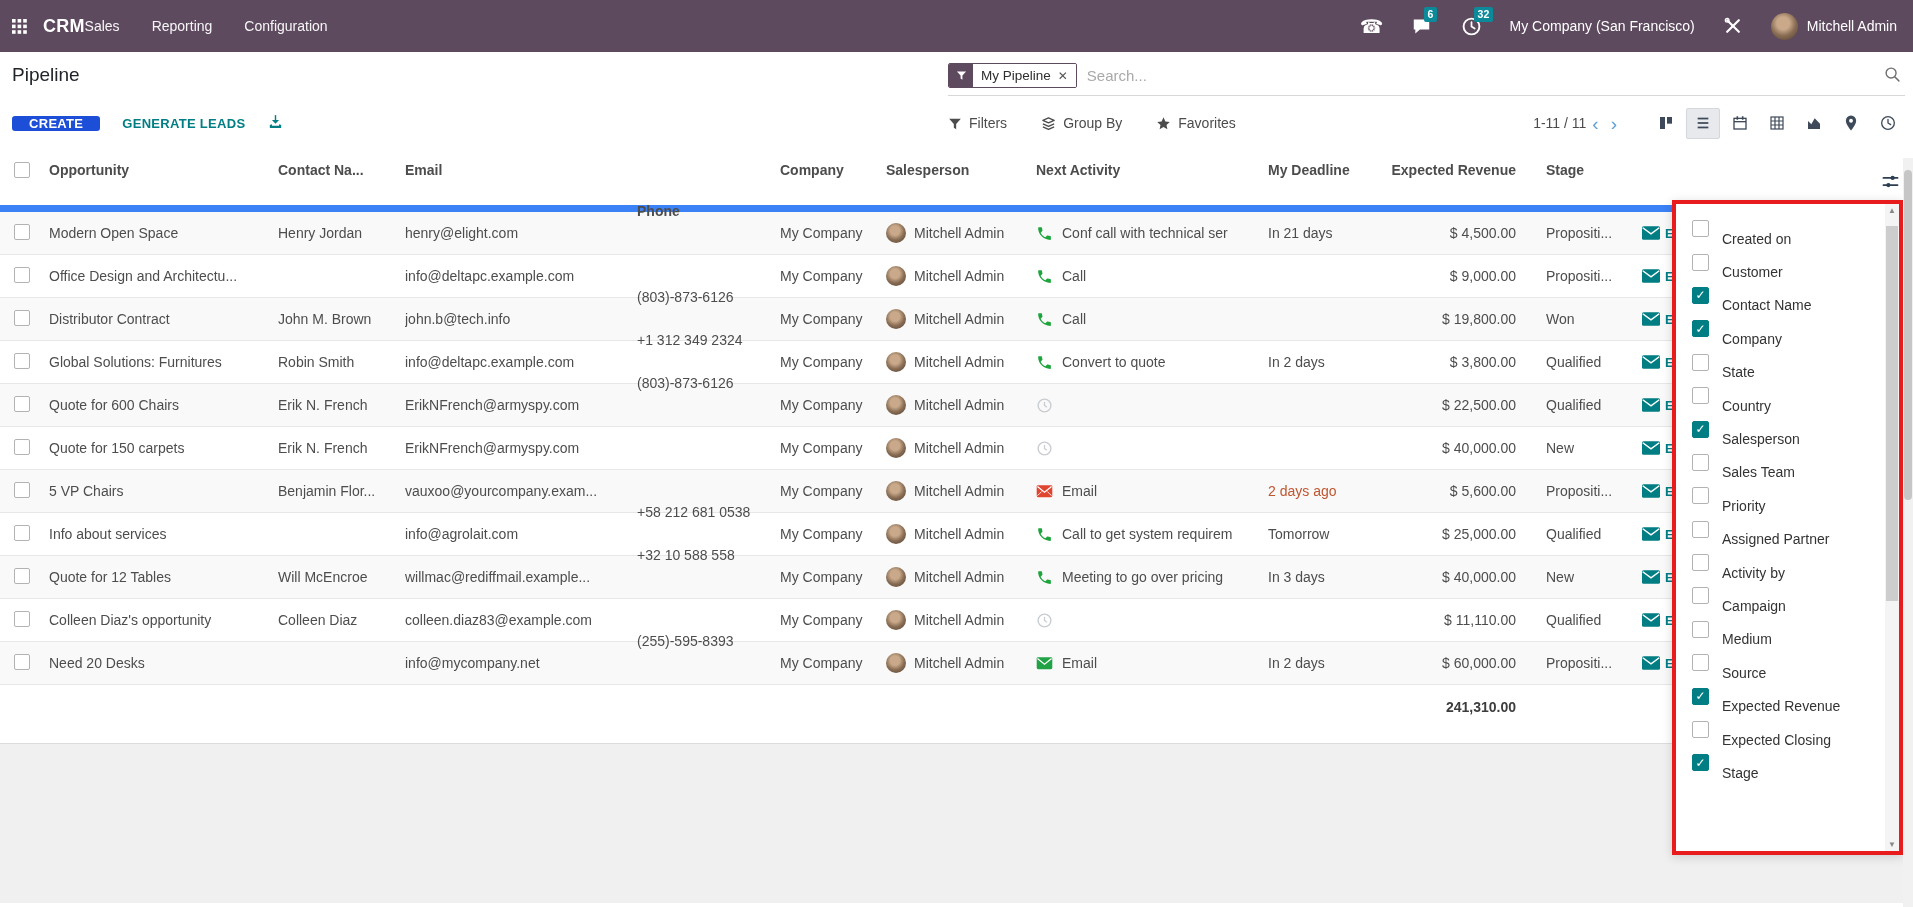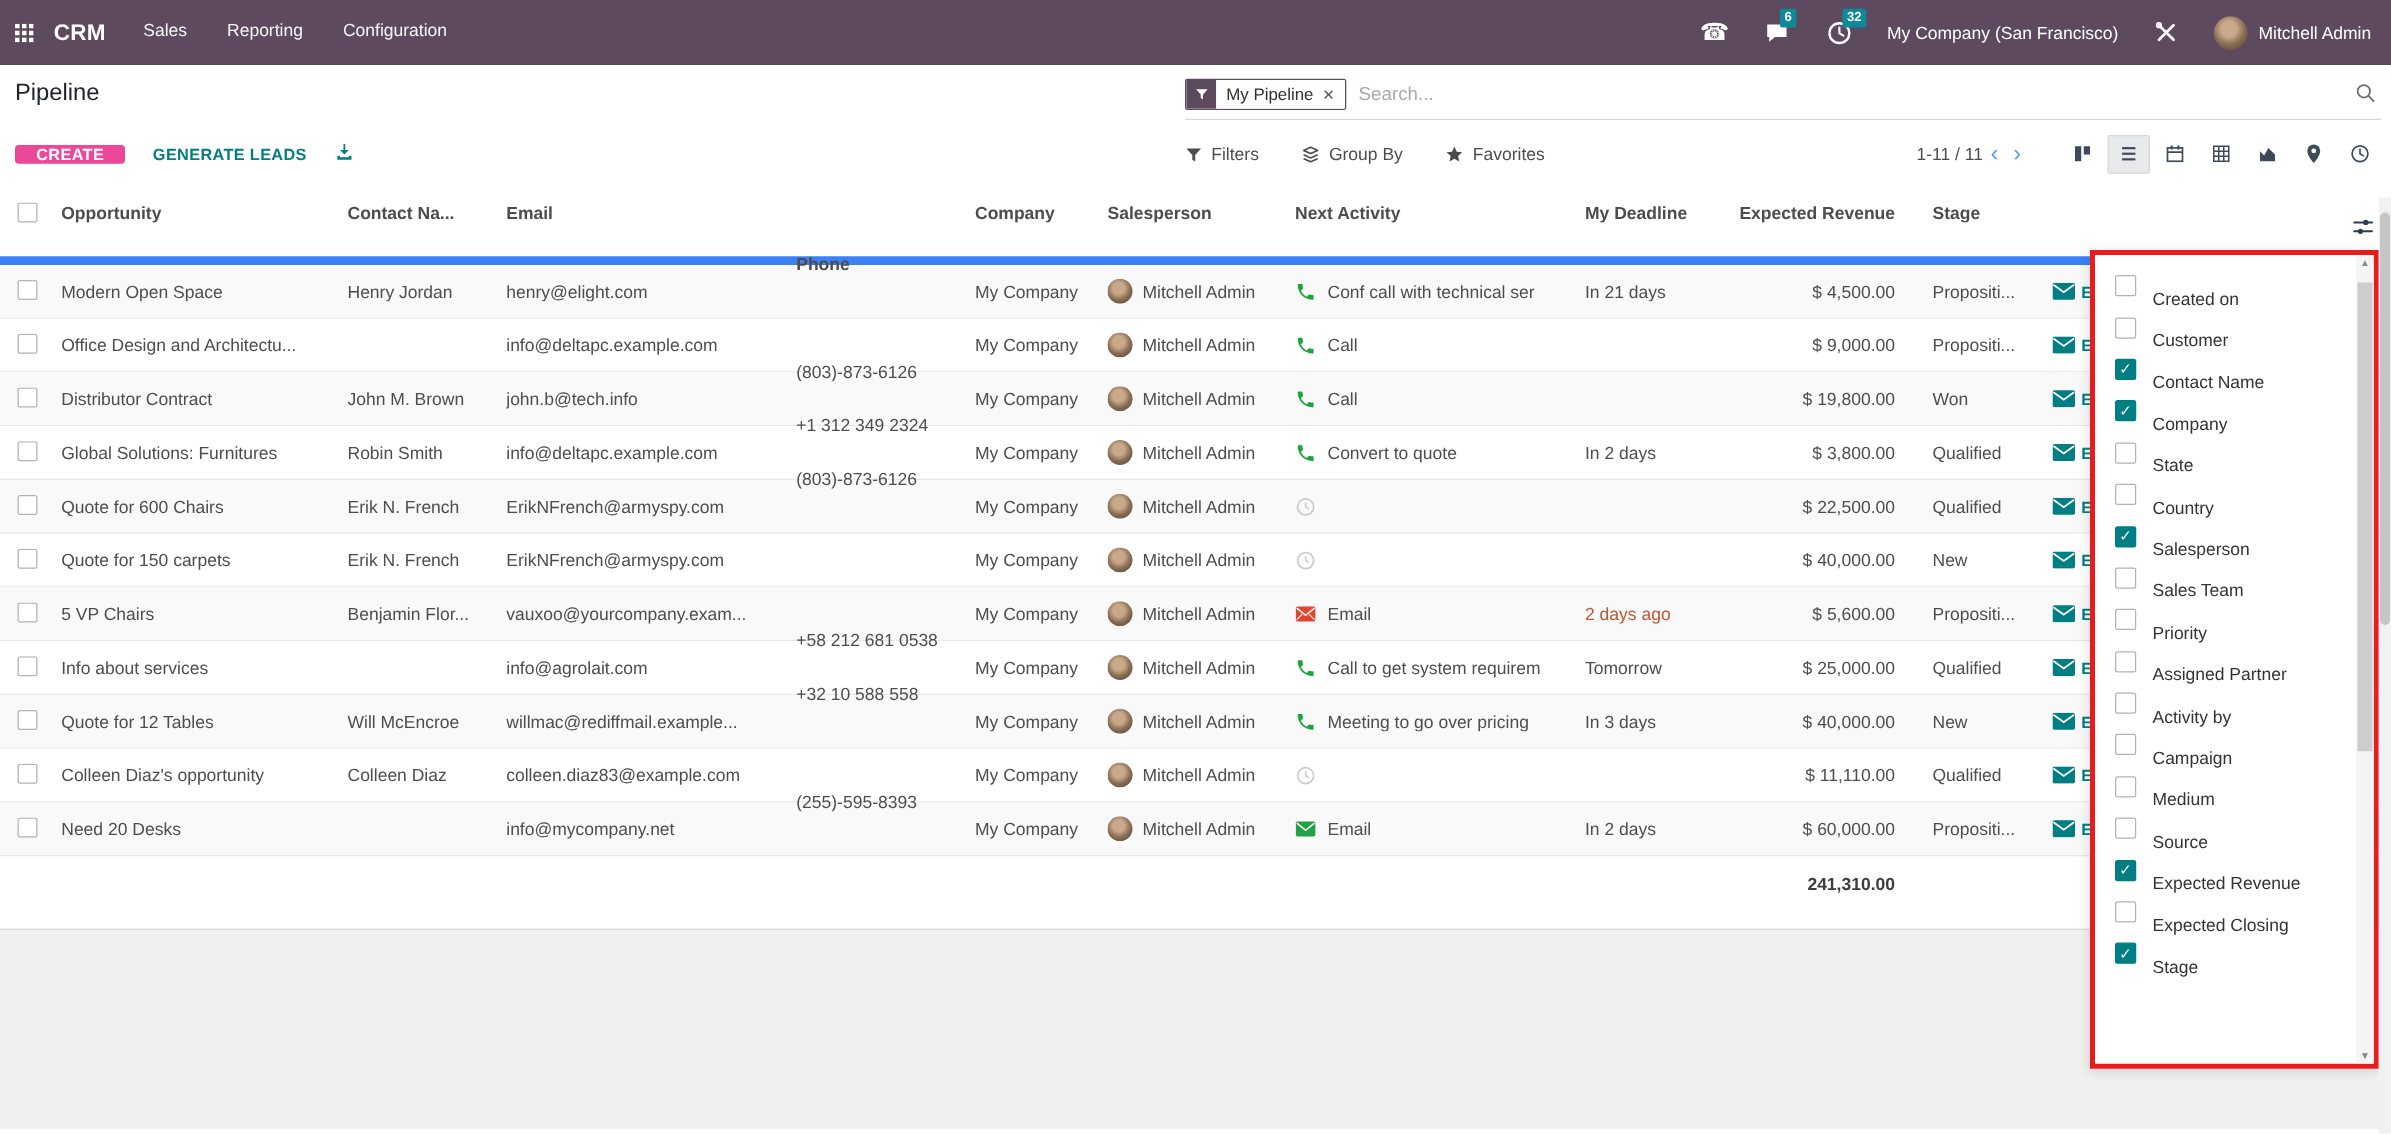--- a/index.html
+++ b/index.html
@@ -2,21 +2,21 @@
 <html><head>
 <meta charset="utf-8">
 <style>
   * { box-sizing: border-box; margin: 0; padding: 0; }
   html,body { width:1913px; height:907px; }
   body { font-family:"Liberation Sans", sans-serif; font-size:14px; color:#4c4c4c; background:#fff; overflow:hidden; }
   .app { position:relative; width:1913px; height:907px; background:#fff; overflow:hidden; }
 
   
   .topbar { height:52px; background:#5e4a5e; display:flex; align-items:center; justify-content:space-between; padding:0 16px 0 12px; color:#fff; }
-  .tb-left { display:flex; align-items:flex-start; gap:30px; }
+  .tb-left { display:flex; align-items:center; }
   .tb-brand { display:flex; align-items:center; gap:16px; }
   .apps-icon svg { display:block; }
   .app-name { font-size:18px; font-weight:bold; letter-spacing:.2px; cursor:pointer; }
   .tb-menu { display:flex; gap:32px; font-size:14px; }
   .tb-menu span { cursor:pointer; opacity:.95; }
   .tb-right { display:flex; align-items:center; gap:26px; }
   .tb-ico { position:relative; display:inline-flex; align-items:center; justify-content:center; width:24px; height:24px; cursor:pointer; }
   .tb-ico .uni { font-size:19px; line-height:1; color:#fff; }
   .badge { position:absolute; top:-7px; left:14px; background:#0c8a99; color:#fff; font-size:10.5px; font-weight:bold; padding:1px 4px; border-radius:2px; line-height:1.25; }
   .tb-company { font-size:14px; }
@@ -29,21 +29,21 @@
   .searchbar { position:absolute; left:948px; top:60px; width:957px; height:36px; display:flex; align-items:center; gap:10px; border-bottom:1px solid #d8d8d8; padding-bottom:4px; }
   .facet { display:flex; align-items:stretch; height:25px; border:1px solid #5e4a5e; border-radius:2px; overflow:hidden; flex:0 0 auto; }
   .facet-ico { width:24px; background:#5e4a5e; color:#fff; display:flex; align-items:center; justify-content:center; }
   .facet-label { display:flex; align-items:center; gap:7px; padding:0 8px; color:#2f2f2f; font-size:13.5px; background:#fff; }
   .facet-x { color:#555; font-size:12px; cursor:pointer; }
   .search-input { flex:1; border:none; outline:none; font-size:15px; color:#4c4c4c; font-family:"Liberation Sans",sans-serif; background:transparent; }
   .search-input::placeholder { color:#a9a9a9; }
   .mag { flex:0 0 auto; margin-right:4px; cursor:pointer; }
 
   .cp-row2 { position:relative; height:50px; display:flex; align-items:center; padding-left:12px; }
-  .btn-create { background:#ec4899; color:#fff; border:none; font-weight:bold; font-size:13px; padding:0 17px; border-radius:3px; cursor:pointer; font-family:"Liberation Sans",sans-serif; letter-spacing:.3px; }
+  .btn-create { background:#1d4ed8; color:#fff; border:none; font-weight:bold; font-size:13px; padding:0 17px; border-radius:3px; cursor:pointer; font-family:"Liberation Sans",sans-serif; letter-spacing:.3px; }
   .btn-generate { background:none; border:none; color:#017e84; font-size:13px; font-weight:bold; letter-spacing:.3px; margin-left:22px; cursor:pointer; font-family:"Liberation Sans",sans-serif; }
   .btn-download { background:none; border:none; margin-left:22px; cursor:pointer; }
   .cp-mid { position:absolute; left:948px; display:flex; align-items:center; gap:34px; }
   .cp-filter-item { display:flex; align-items:flex-end; gap:7px; color:#4c4c4c; cursor:pointer; font-size:14px; }
   .cp-right { position:absolute; right:8px; display:flex; align-items:center; }
   .pager-text { font-size:14px; color:#4c4c4c; }
   .pager-btn { background:none; border:none; color:#5da1d8; font-size:19px; line-height:1; cursor:pointer; padding:2px 6px; font-family:"Liberation Sans",sans-serif; }
   .view-switcher { display:flex; align-items:center; gap:3px; margin-left:26px; }
   .vs-btn { width:34px; height:31px; display:flex; align-items:center; justify-content:center; border:1px solid transparent; border-radius:2px; background:none; cursor:pointer; }
   .vs-btn.active { background:#e7e9ed; border-color:#d4d7db; }

